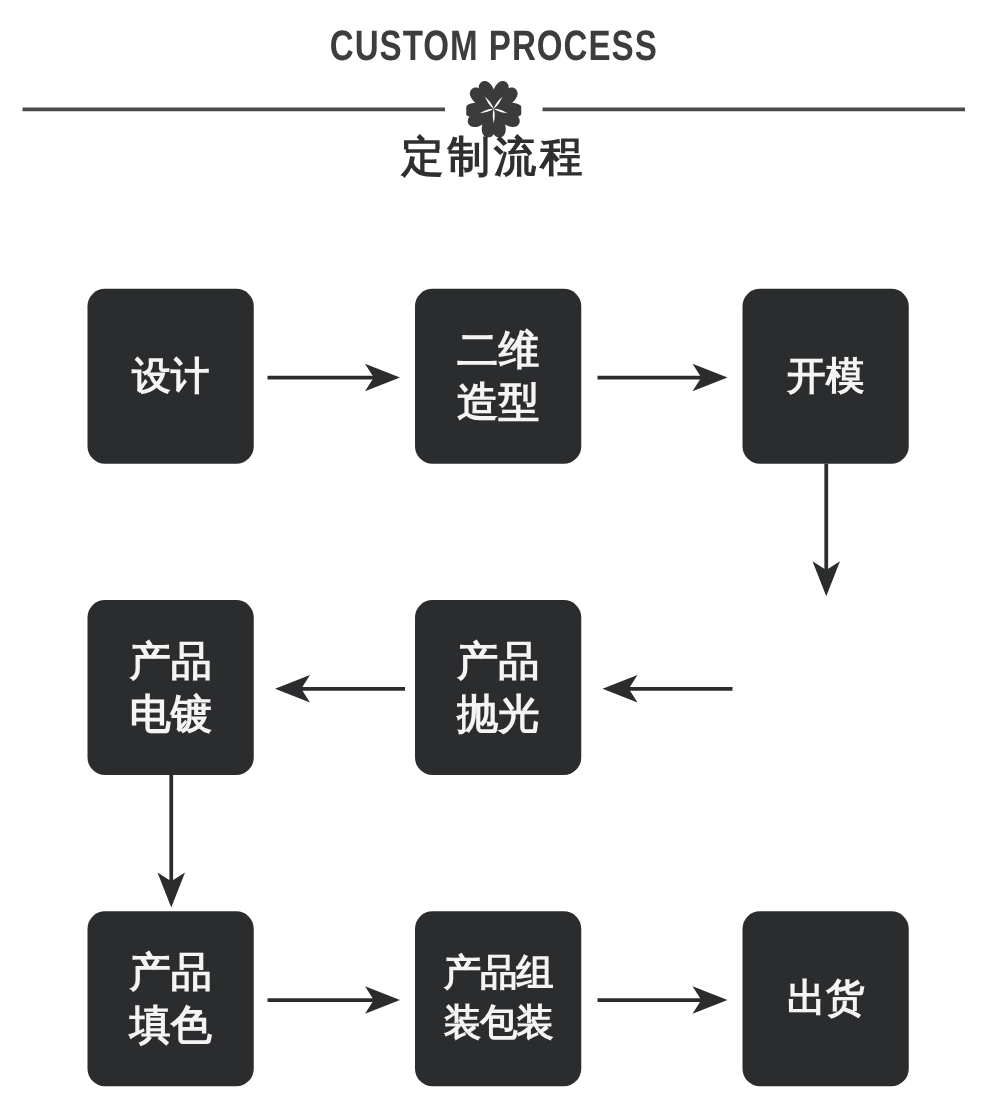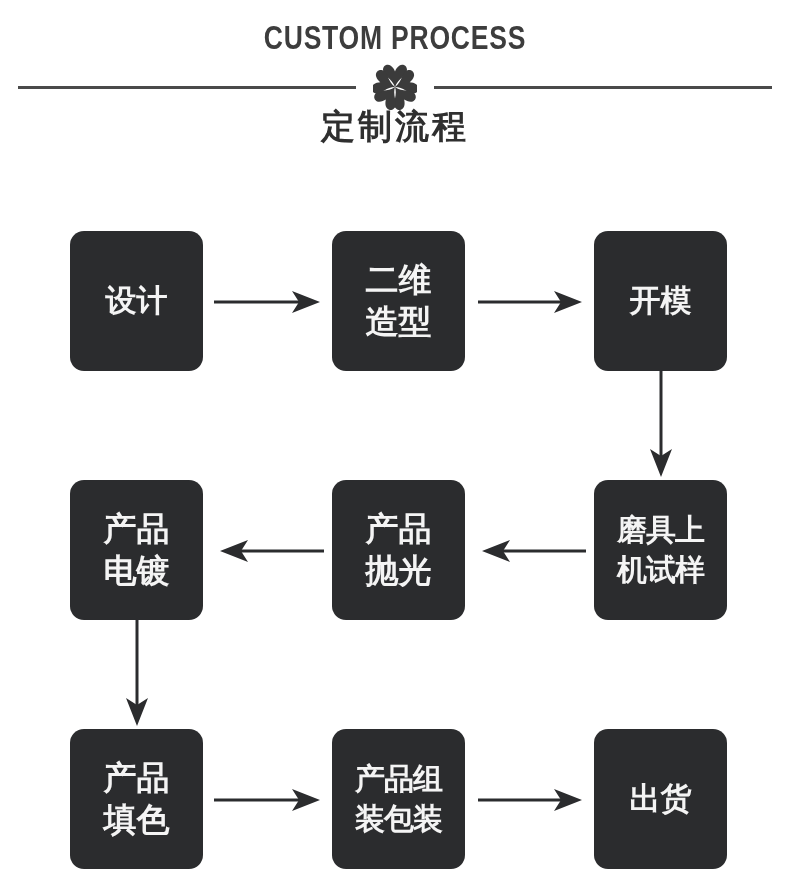--- a/index.html
+++ b/index.html
@@ -186,24 +186,20 @@
 
     <div class="node" style="left:594px;top:231px;">
       <span class="node-label">开模</span>
     </div>
 
     <div class="node" style="left:332px;top:231px;">
       <span class="node-label two-line">二维
 造型</span>
     </div>
 
-    <div class="node" style="left:594px;top:480px;">
-      <span class="node-label wide">磨具上
-机试样</span>
-    </div>
 
     <div class="node" style="left:332px;top:480px;">
       <span class="node-label two-line">产品
 抛光</span>
     </div>
 
     <div class="node" style="left:70px;top:480px;">
       <span class="node-label two-line">产品
 电镀</span>
     </div>

